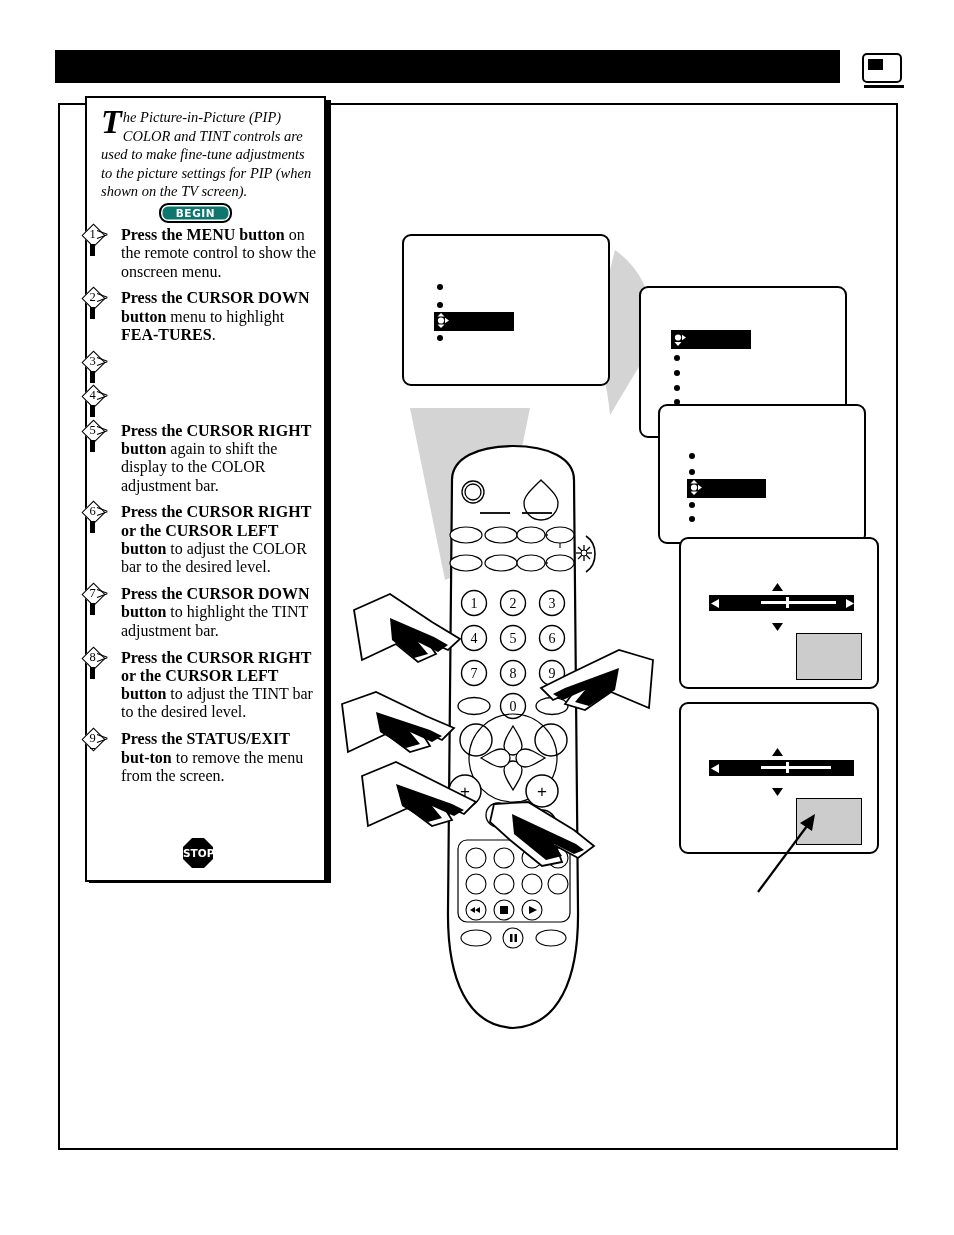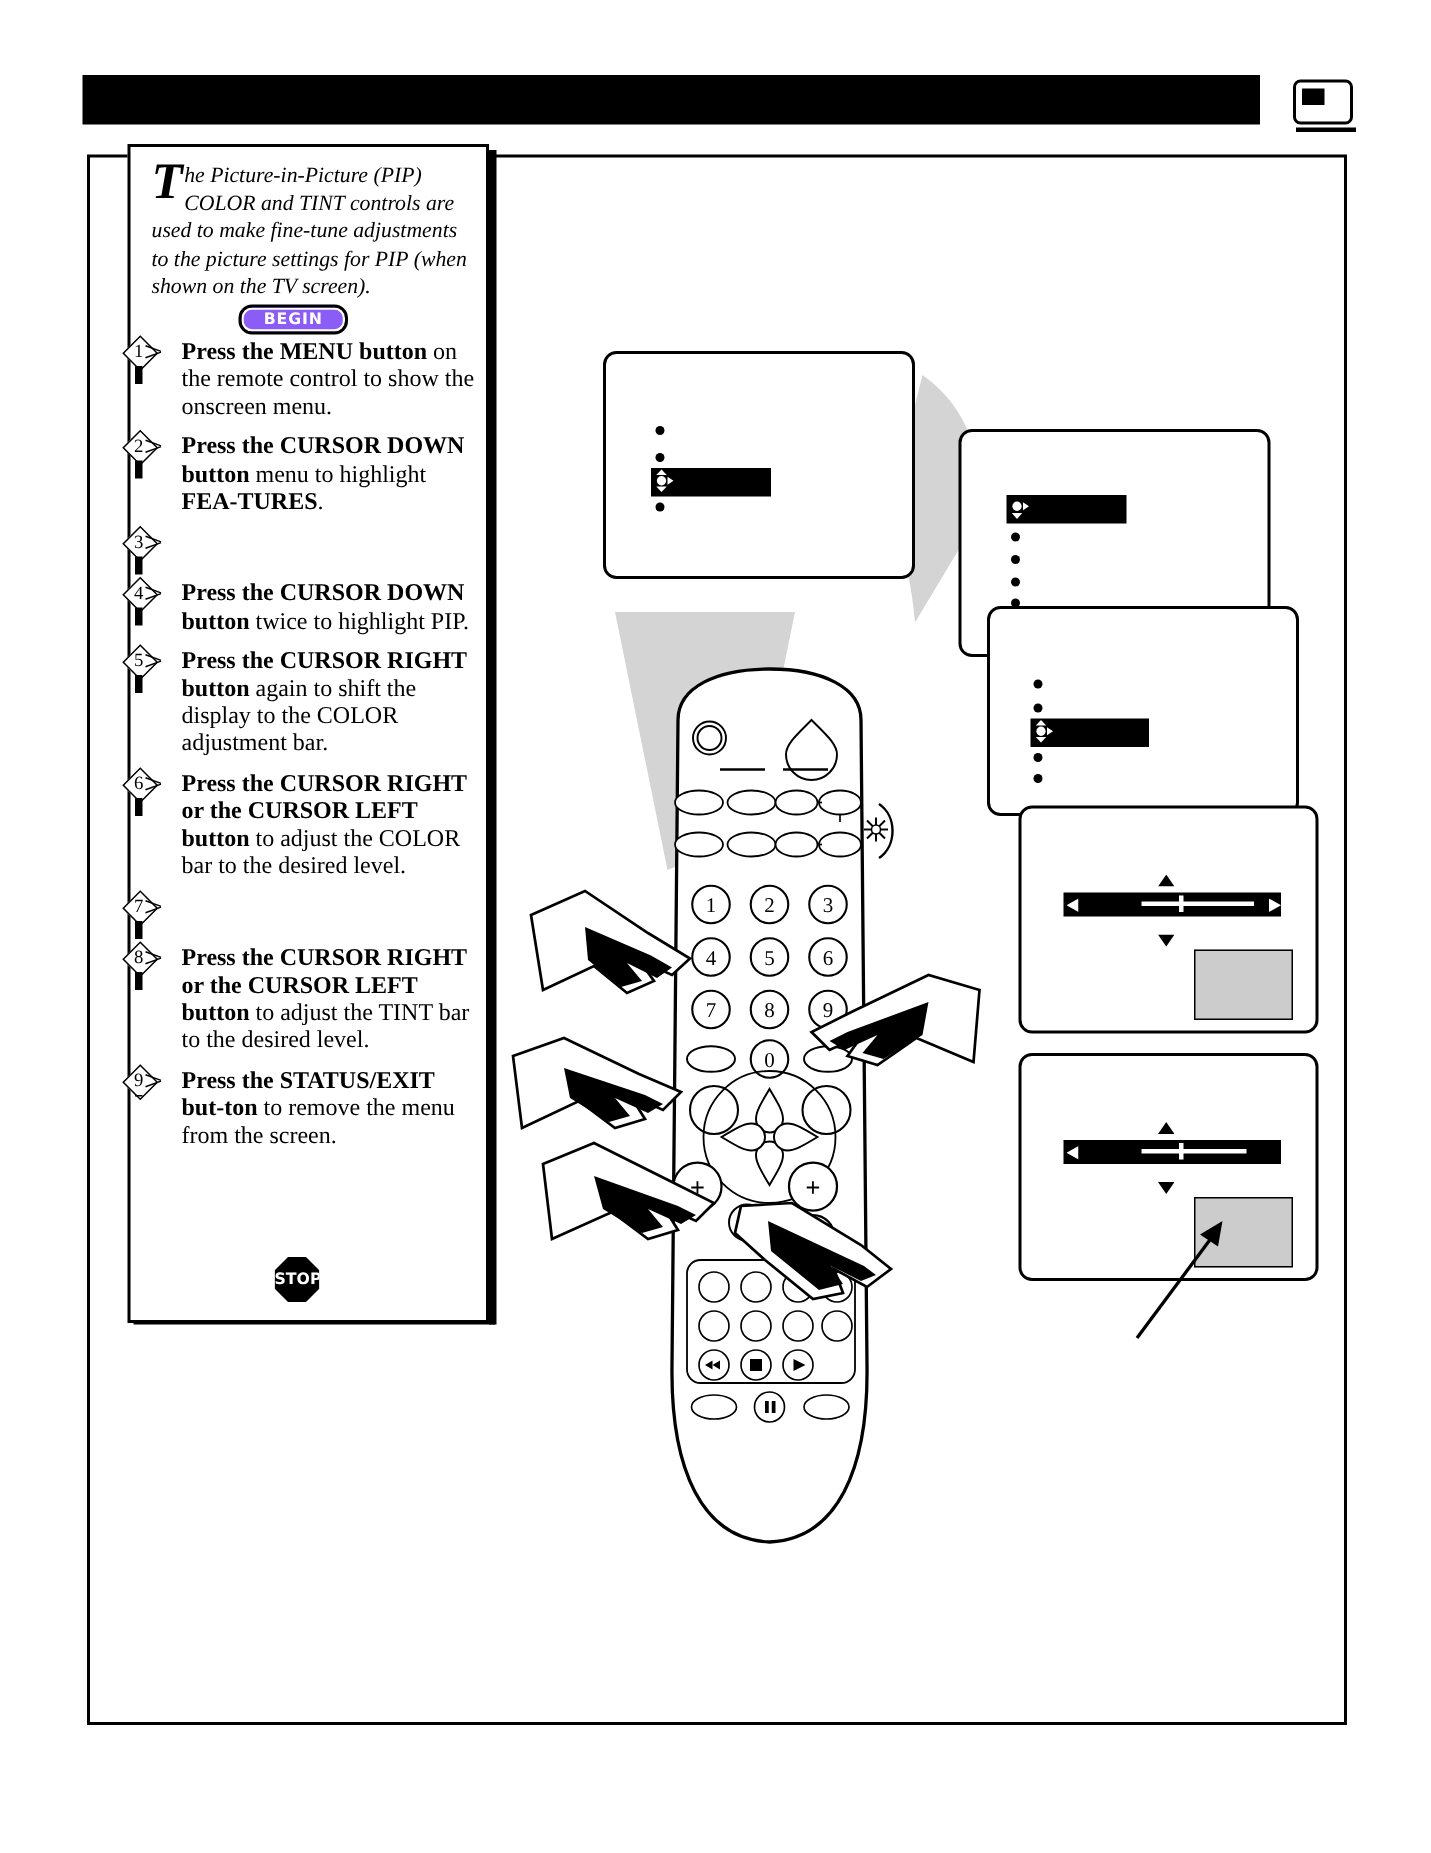--- a/index.html
+++ b/index.html
@@ -22,21 +22,21 @@
          background:#fff;border:2px solid #000;box-sizing:border-box;}
   .panel-shadow{position:absolute;left:89px;top:878px;width:241px;height:5px;background:#000;}
   .panel-shadow2{position:absolute;left:326px;top:100px;width:5px;height:783px;background:#000;}
 
   .intro{position:absolute;left:14px;top:10px;width:212px;
          font-style:italic;font-size:14.5px;line-height:18.6px;}
   .intro .dropcap{font-size:34px;font-style:italic;font-weight:bold;
                   float:left;line-height:27px;padding-right:1px;font-family:"Liberation Serif",serif;}
 
   .begin-badge{position:absolute;left:72px;top:105px;width:69px;height:16px;
-               background:#8b5cf6;border-radius:9px;border:2px solid #000;
+               background:#0f766e;border-radius:9px;border:2px solid #000;
                color:#fff;font-family:"DejaVu Sans",sans-serif;font-weight:bold;
                font-size:10.5px;letter-spacing:.6px;text-align:center;line-height:16px;
                box-shadow:0 0 0 1.5px #fff inset;}
 
   .steps{position:absolute;left:0px;top:128px;width:241px;}
   .step{position:relative;padding-left:34px;padding-right:6px;margin-bottom:8.5px;min-height:26px;}
   .step-num{position:absolute;left:-6px;top:1px;width:30px;height:20px;}
   .diamond{position:absolute;left:4px;top:0;width:15px;height:15px;background:#fff;
            border:1.6px solid #000;transform:rotate(45deg);}
   .dnum{position:absolute;left:4px;top:0;width:15px;height:15px;line-height:15px;
@@ -346,21 +346,20 @@
           <div class="spine"></div>
         </div>
       </div>
       <div class="step">
         <div class="step-num">
           <div class="diamond"></div>
           <div class="dnum">4</div>
           <div class="dtail"></div>
           <div class="spine"></div>
         </div>
-        <div class="step-txt"><b>Press the CURSOR DOWN button</b><span> twice to highlight PIP.</span></div>
       </div>
       <div class="step">
         <div class="step-num">
           <div class="diamond"></div>
           <div class="dnum">5</div>
           <div class="dtail"></div>
           <div class="spine"></div>
         </div>
         <div class="step-txt"><b>Press the CURSOR RIGHT button</b><span> again to shift the display to the COLOR adjustment bar.</span></div>
       </div>
@@ -373,20 +372,21 @@
         </div>
         <div class="step-txt"><b>Press the CURSOR RIGHT or the CURSOR LEFT button</b><span> to adjust the COLOR bar to the desired level.</span></div>
       </div>
       <div class="step">
         <div class="step-num">
           <div class="diamond"></div>
           <div class="dnum">7</div>
           <div class="dtail"></div>
           <div class="spine"></div>
         </div>
+        <div class="step-txt"><b>Press the CURSOR DOWN button</b><span> to highlight the TINT adjustment bar.</span></div>
       </div>
       <div class="step">
         <div class="step-num">
           <div class="diamond"></div>
           <div class="dnum">8</div>
           <div class="dtail"></div>
           <div class="spine"></div>
         </div>
         <div class="step-txt"><b>Press the CURSOR RIGHT or the CURSOR LEFT button</b><span> to adjust the TINT bar to the desired level.</span></div>
       </div>

